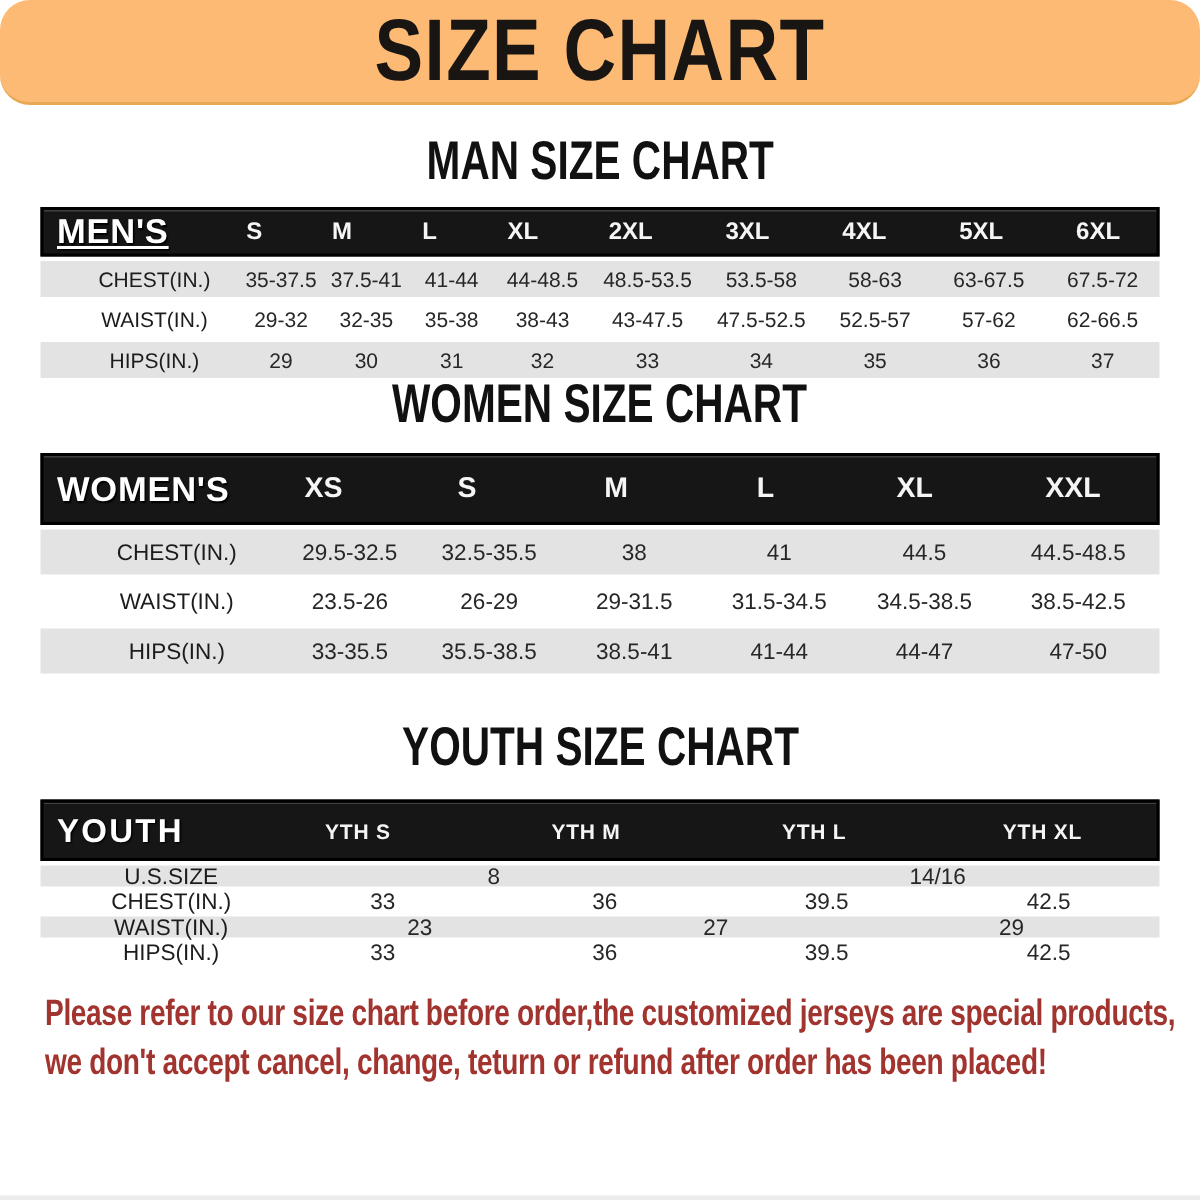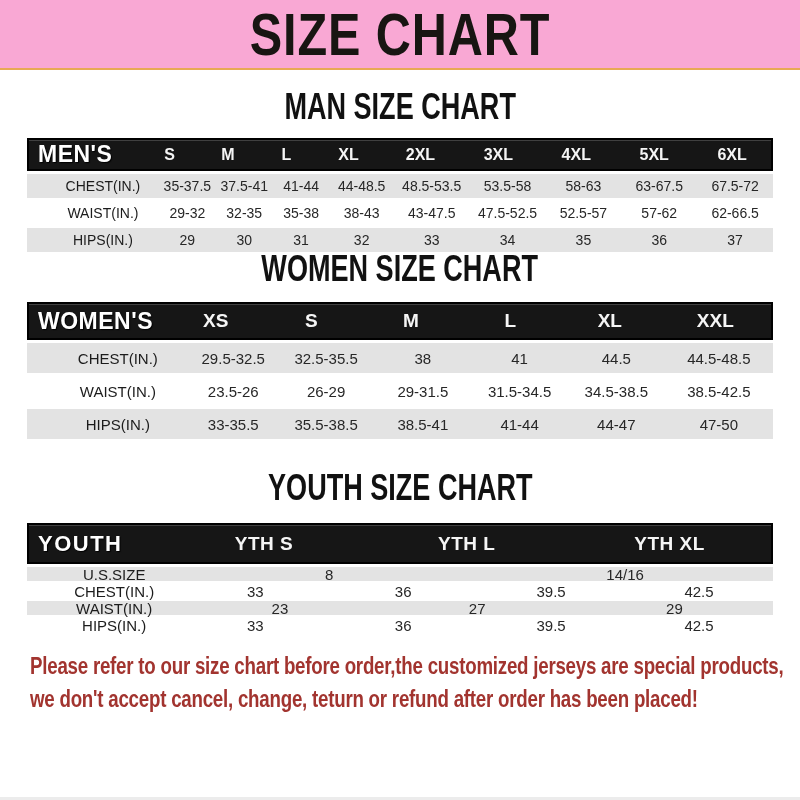--- a/index.html
+++ b/index.html
@@ -6,23 +6,23 @@
   body{
     width:800px;height:800px;
     background:#ffffff;
     font-family:"Liberation Sans", sans-serif;
     overflow:hidden;
     position:relative;
   }
   
   .banner{
     height:68px;
-    background:#f9a8d4;
+    background:#fdba74;
     border-bottom:2px solid #e8a954;
-    display:flex;align-items:center;justify-content:center;
+    display:flex;align-items:center;justify-content:center;border-radius:20px;
   }
   .banner-title{
     display:inline-block;
     font-size:54px;
     font-weight:bold;
     color:#181512;
     letter-spacing:1px;
     transform:scale(0.9,1.08);
     transform-origin:center center;
     white-space:nowrap;
@@ -81,43 +81,43 @@
     padding-left:9px;
     box-sizing:border-box;
     text-shadow:1px 1px 1px #000;
   }
   .head-cell{color:#f5f5f5;font-weight:bold;}
   .row-label{font-size:15px;color:#1c1c1c;padding-left:20px;}
   
   .t-men .thead{height:33px;}
   .t-men .body-row{height:24px;}
   .t-men .label-cell{flex:0 0 15%;}
-  .t-men .head-label{font-size:23px;letter-spacing:0.5px;}
+  .t-men .head-label{font-size:23px;letter-spacing:0.5px;text-decoration:underline;}
   .t-men .head-cell{font-size:16px;}
   .t-men .body-row .cell{font-size:14px;}
   .t-men .cell:nth-child(2),.t-men .cell:nth-child(3),.t-men .cell:nth-child(4){flex:0.78;}
   .t-men .cell:nth-child(5){flex:0.88;}
   .t-men .cell:nth-child(6),.t-men .cell:nth-child(7),.t-men .cell:nth-child(8),
   .t-men .cell:nth-child(9),.t-men .cell:nth-child(10){flex:1.04;}
   .t-men .body-row .label-cell,.t-men .thead .label-cell{flex:0 0 15%;}
   
-  .t-women .thead{height:38px;}
+  .t-women .thead{height:48px;}
   .t-women .body-row{height:30px;}
   .t-women .label-cell{flex:0 0 19%;}
   .t-women .head-label{font-size:23px;letter-spacing:0.5px;}
   .t-women .head-cell{font-size:19px;}
   .t-women .body-row .cell{font-size:15px;}
   .t-women .cell:nth-child(2){flex:0.92;}
   .t-women .cell:nth-child(7){flex:1.12;}
   
   .t-youth .thead{height:41px;}
   .t-youth .body-row{height:14px;}
   .t-youth .label-cell{flex:0 0 18%;}
   .t-youth .head-label{font-size:22px;letter-spacing:1.5px;}
-  .t-youth .head-cell{font-size:19px;letter-spacing:0.5px;}
+  .t-youth .head-cell{font-size:14px;letter-spacing:0.5px;}
   .t-youth .body-row .cell{font-size:15px;}
   
   .footer{
     margin-top:17px;
     padding-left:30px;
   }
   .footer-line{
     display:block;
     font-size:24px;
     font-weight:bold;
@@ -236,20 +236,21 @@
     </div>
   </div>
 
 <div class="section-title st-youth">
   <span>YOUTH SIZE CHART</span>
 </div>
 <div class="size-table t-youth tbl-youth">
     <div class="trow thead">
       <div class="cell label-cell head-label">YOUTH</div>
       <div class="cell head-cell">YTH S</div>
+      <div class="cell head-cell">YTH M</div>
       <div class="cell head-cell">YTH L</div>
       <div class="cell head-cell">YTH XL</div>
     </div>
     <div class="trow body-row gray">
       <div class="cell label-cell row-label">U.S.SIZE</div>
       <div class="cell">8</div>
       <div class="cell">14/16</div>
     </div>
     <div class="trow body-row white">
       <div class="cell label-cell row-label">CHEST(IN.)</div>

